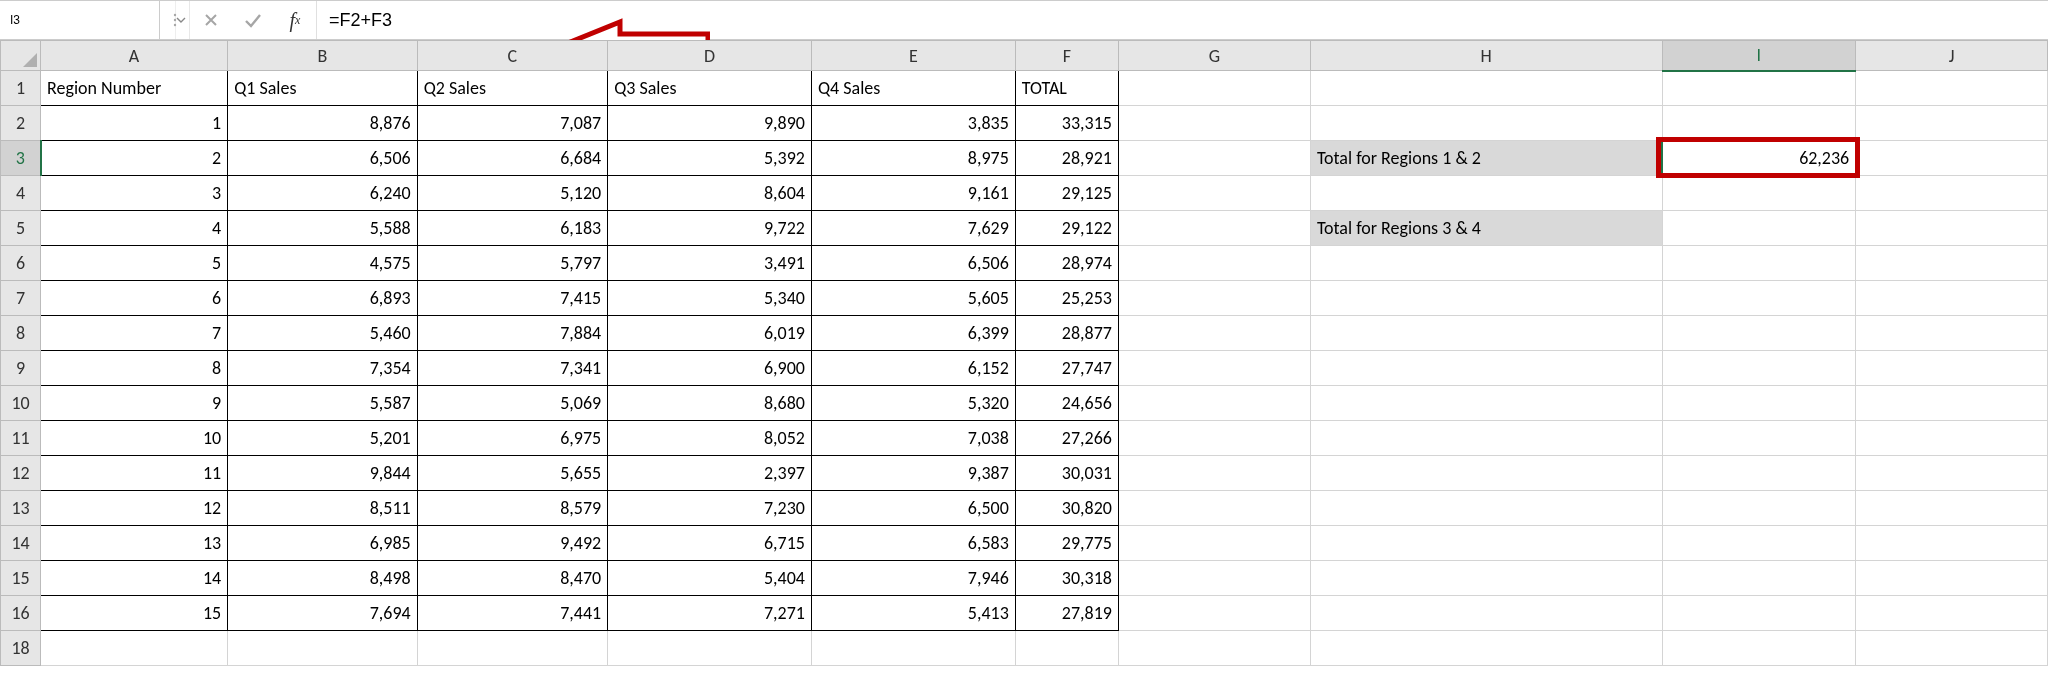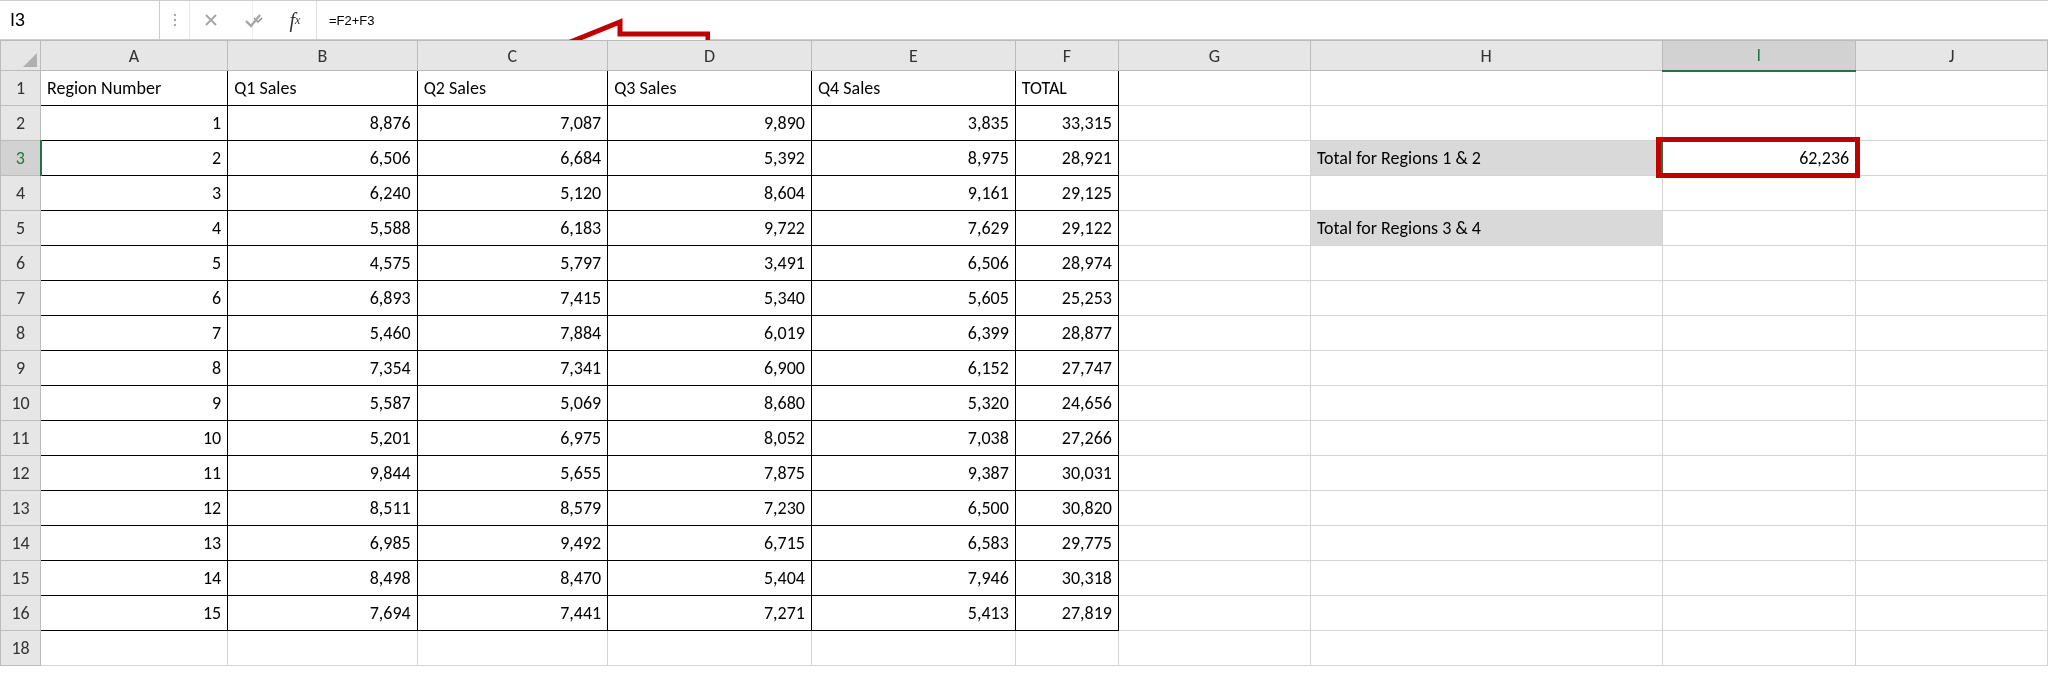--- a/index.html
+++ b/index.html
@@ -24,21 +24,21 @@
   .name-box {
     width: 160px;
     height: 100%;
     display: flex;
     align-items: center;
     border-right: 1px solid #ccc;
   }
   .name-box-input {
     flex: 1;
     padding: 0 10px;
-    font-size: 18px;
+    font-size: 12px;
     border: none;
     outline: none;
     background: transparent;
   }
   .name-box-chevron {
     width: 22px;
     height: 100%;
     display: flex;
     align-items: center;
     justify-content: center;
@@ -67,21 +67,21 @@
     align-items: center;
     justify-content: center;
     color: #a6a6a6;
   }
   .fb-btn.fx { color: #333; font-style: italic; font-family: 'Times New Roman', serif; font-size: 20px; }
   .fb-btn.fx sub { font-size: 12px; font-style: italic; }
   .formula-input {
     flex: 1;
     height: 100%;
     padding: 0 12px;
-    font-size: 13px;
+    font-size: 18px;
     border: none;
     outline: none;
     background: transparent;
   }
   
   .arrow-annot {
     position: absolute;
     top: 14px;
     left: 560px;
     pointer-events: none;
@@ -394,21 +394,21 @@
           <td></td>
           <td></td>
           <td></td>
           <td></td>
         </tr>
         <tr>
           <td class="rowhdr">12</td>
           <td class="data-border right-align">11</td>
           <td class="data-border right-align">9,844</td>
           <td class="data-border right-align">5,655</td>
-          <td class="data-border right-align">7,875</td>
+          <td class="data-border right-align">2,397</td>
           <td class="data-border right-align">9,387</td>
           <td class="data-border right-align bold">30,031</td>
           <td></td>
           <td></td>
           <td></td>
           <td></td>
         </tr>
         <tr>
           <td class="rowhdr">13</td>
           <td class="data-border right-align">12</td>

